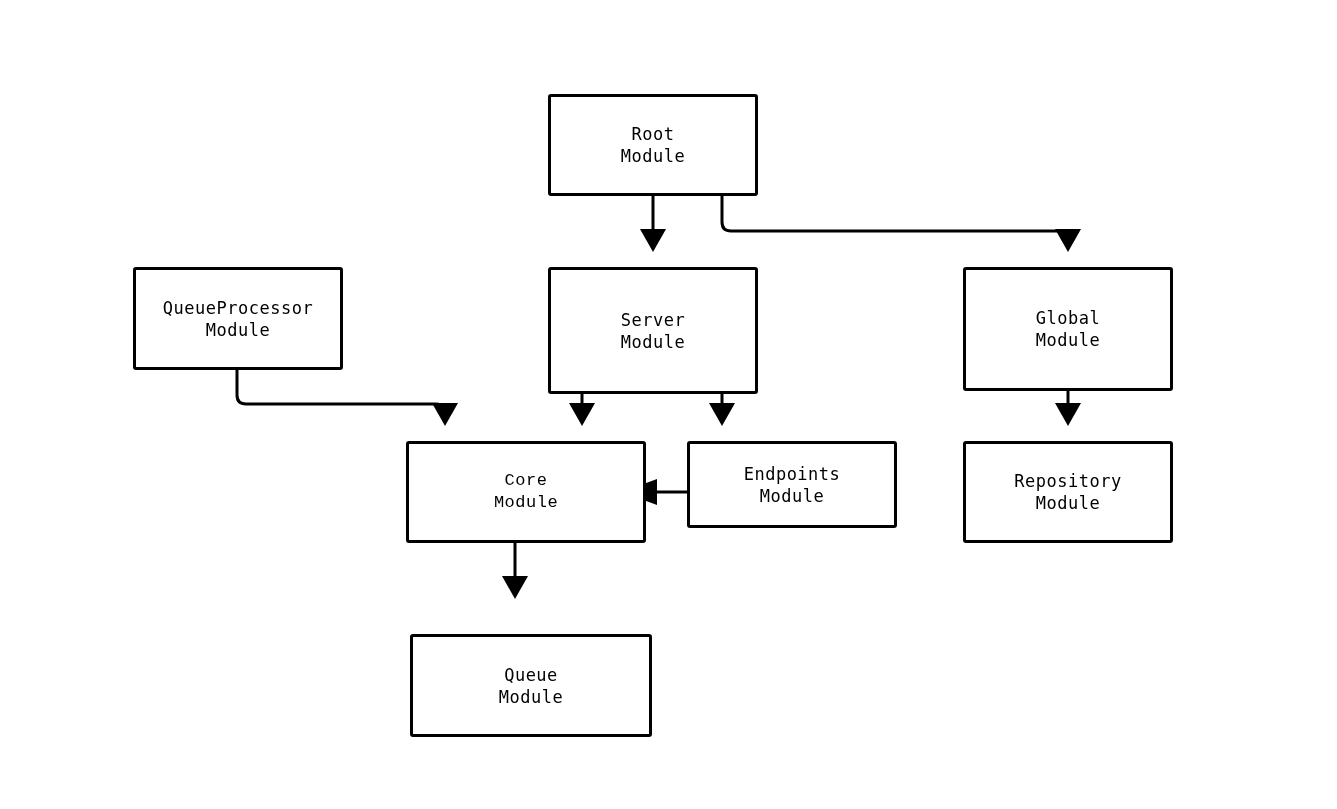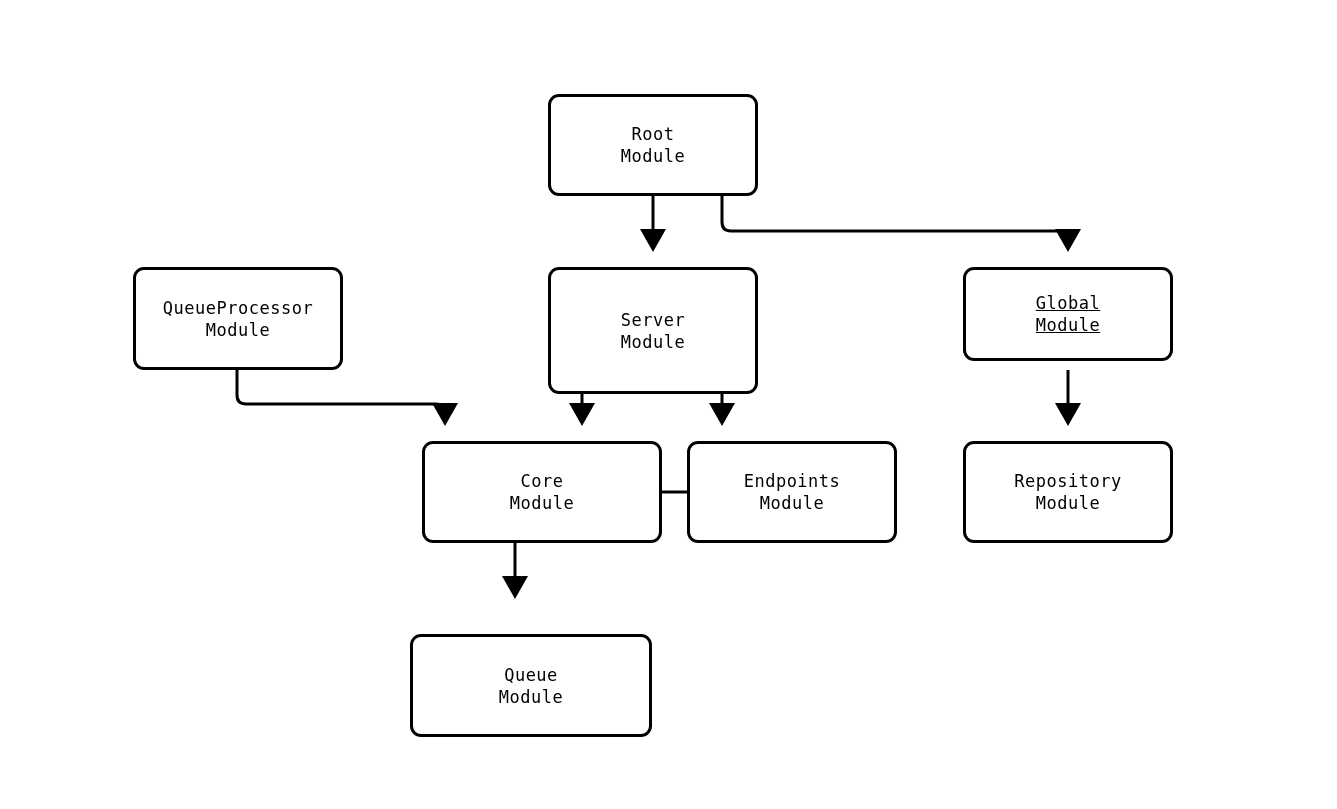--- a/index.html
+++ b/index.html
@@ -31,21 +31,21 @@
     left: 0;
     top: 0;
     width: 1337px;
     height: 809px;
   }
   .node {
     position: absolute;
     box-sizing: border-box;
     background: #ffffff;
     border: 3px solid #000000;
-    border-radius: 11px;
+    border-radius: 3px;
     display: flex;
     flex-direction: column;
     align-items: center;
     justify-content: center;
   }
   .node-line {
     font-size: 17px;
     line-height: 22px;
     letter-spacing: 0.5px;
     color: #000000;
@@ -103,31 +103,31 @@
     <div class="node" style="left:133px; top:267px; width:210px; height:103px;align-items:center;">
       <div class="node-line">QueueProcessor</div>
       <div class="node-line">Module</div>
     </div>
 
     <div class="node" style="left:548px; top:267px; width:210px; height:127px;">
       <div class="node-line">Server</div>
       <div class="node-line">Module</div>
     </div>
 
-    <div class="node" style="left:963px; top:267px; width:210px; height:94px;text-decoration:underline;">
+    <div class="node" style="left:963px; top:267px; width:210px; height:124px;">
       <div class="node-line">Global</div>
       <div class="node-line">Module</div>
     </div>
 
-    <div class="node" style="left:422px; top:441px; width:240px; height:102px;">
+    <div class="node" style="left:406px; top:441px; width:240px; height:102px;font-family:Liberation Mono, monospace;">
       <div class="node-line">Core</div>
       <div class="node-line">Module</div>
     </div>
 
-    <div class="node" style="left:687px; top:441px; width:210px; height:102px;">
+    <div class="node" style="left:687px; top:441px; width:210px; height:87px;">
       <div class="node-line">Endpoints</div>
       <div class="node-line">Module</div>
     </div>
 
     <div class="node" style="left:963px; top:441px; width:210px; height:102px;">
       <div class="node-line">Repository</div>
       <div class="node-line">Module</div>
     </div>
 
     <div class="node" style="left:410px; top:614px; width:242px; height:103px;margin-top:20px;">

